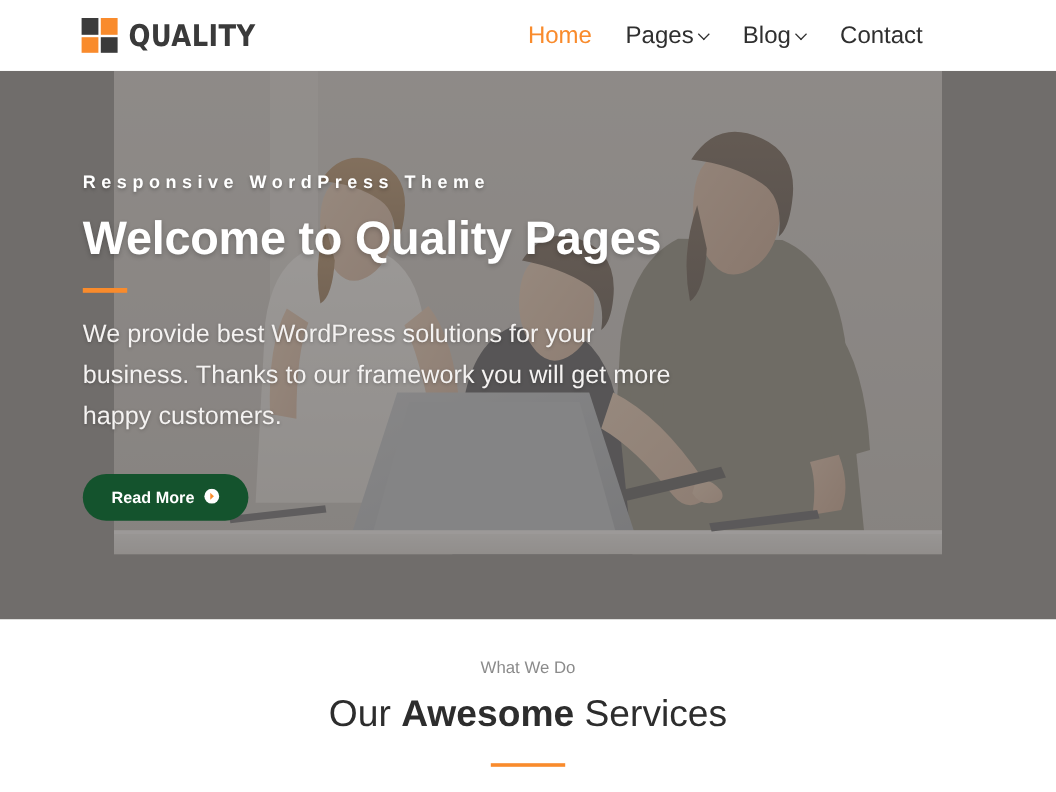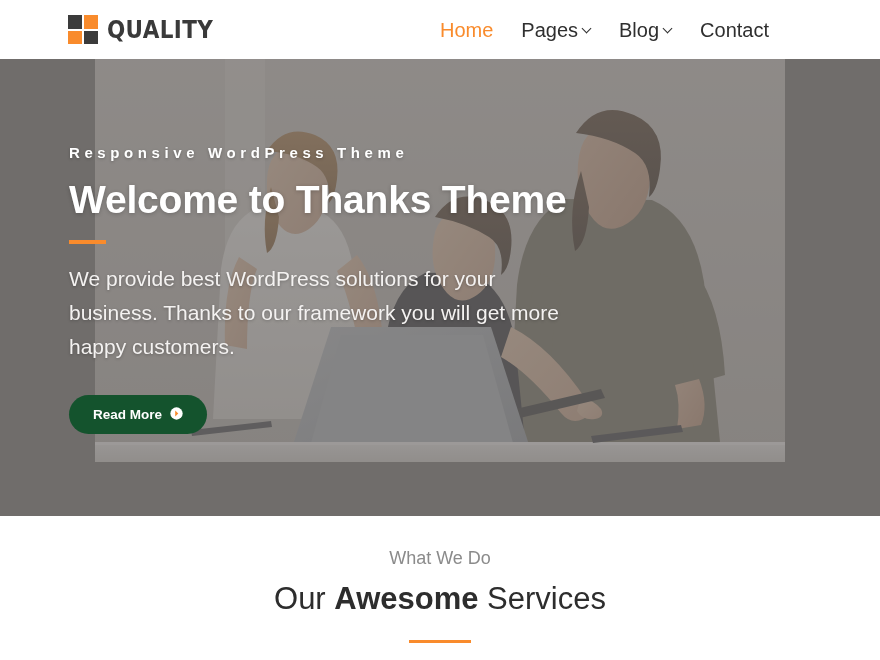--- a/index.html
+++ b/index.html
@@ -162,21 +162,21 @@
   }
   .cta-arrow { display: block; }
 
   
   .services {
     background: #ffffff;
     padding: 33px 0 0;
     text-align: center;
   }
   .sec-eyebrow {
-    font-size: 18px;
+    font-size: 14px;
     color: #8b8b8b;
     line-height: 1;
     margin-bottom: 14px;
     font-weight: 400;
   }
   .sec-title {
     font-size: 31px;
     color: #2d2d2d;
     font-weight: 400;
     line-height: 1.15;
@@ -320,21 +320,21 @@
       <rect x="0" y="383" width="690" height="3" fill="#f7f6f4"></rect>
       <path d="M496 377 L586 366 l2 7 L498 384z" fill="#2f3136"></path>
       <path d="M96 371 L176 362 l1 6 L97 377z" fill="#3b3d42"></path>
     </svg>
   </div>
 
   <div class="hero-overlay"></div>
 
   <div class="hero-inner">
     <p class="hero-eyebrow">Responsive WordPress Theme</p>
-    <h1 class="hero-title">Welcome to Thanks Theme</h1>
+    <h1 class="hero-title">Welcome to Quality Pages</h1>
     <div class="hero-rule"></div>
     <p class="hero-desc">We provide best WordPress solutions for your business. Thanks to our framework you will get more happy customers.</p>
 
     <a class="hero-cta" href="#">
       <span>Read More</span>
       <span class="cta-arrow">
         <svg width="13" height="13" viewBox="0 0 16 16" aria-hidden="true">
           <circle cx="8" cy="8" r="7.6" fill="#ffffff"></circle>
           <path d="M6.4 4.4 L10.2 8 L6.4 11.6 z" fill="#F98B2C"></path>
         </svg>

